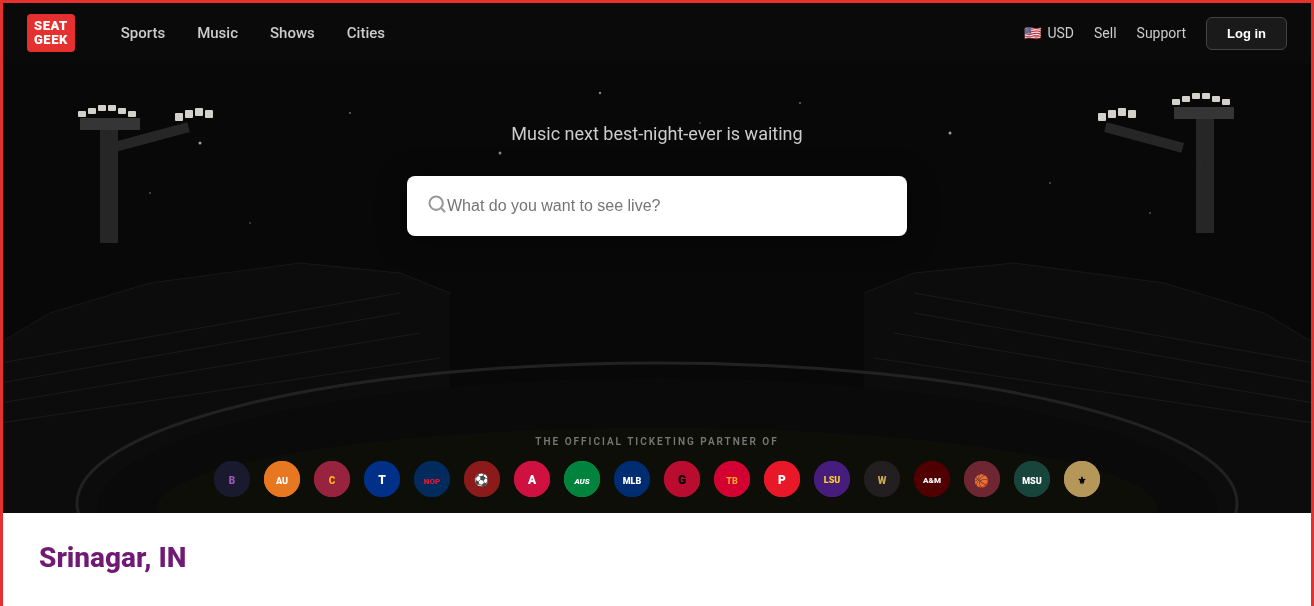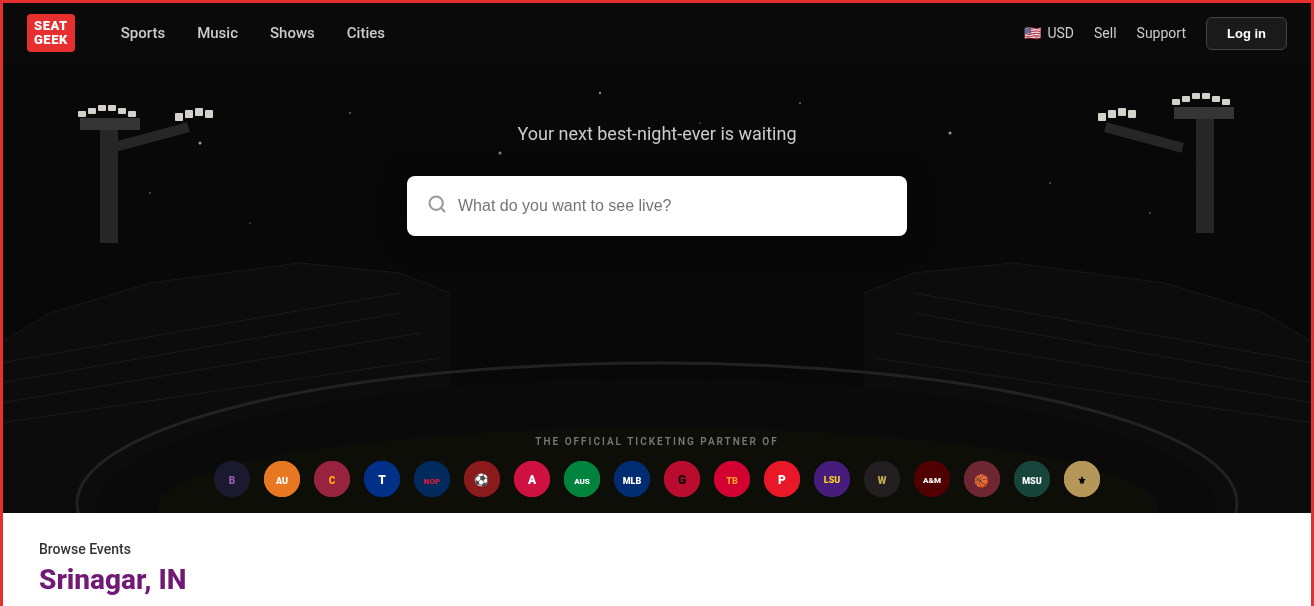--- a/index.html
+++ b/index.html
@@ -138,21 +138,21 @@
     }
 
     .search-bar {
       background: white;
       border-radius: 8px;
       width: 500px;
       height: 60px;
       display: flex;
       align-items: center;
       padding: 0 20px;
-      gap: 11px;
+      gap: 0;
       box-shadow: 0 4px 30px rgba(0,0,0,0.4);
     }
 
     .search-icon-svg {
       color: #999;
       font-size: 20px;
       flex-shrink: 0;
     }
 
     .search-input {
@@ -331,21 +331,21 @@
         </g>
 
         <ellipse cx="657" cy="440" rx="580" ry="140" fill="none" stroke="#222" stroke-width="3"></ellipse>
         <ellipse cx="657" cy="445" rx="560" ry="130" fill="#0a0a0a"></ellipse>
 
         <ellipse cx="657" cy="445" rx="500" ry="80" fill="#1a1a0a" opacity="0.3"></ellipse>
       </svg>
     </div>
 
     <div class="hero-content">
-      <p class="hero-subtitle">Your next best-night-ever is waiting</p>
+      <p class="hero-subtitle">Music next best-night-ever is waiting</p>
       <div class="search-bar-wrapper">
         <div class="search-bar">
           <span class="search-icon-svg">
             <svg width="20" height="20" viewBox="0 0 24 24" fill="none" stroke="#999" stroke-width="2.5" stroke-linecap="round" stroke-linejoin="round">
               <circle cx="11" cy="11" r="8"></circle>
               <line x1="21" y1="21" x2="16.65" y2="16.65"></line>
             </svg>
           </span>
           <input class="search-input" type="text" placeholder="What do you want to see live?" style="">
         </div>
@@ -398,21 +398,21 @@
             </svg>
         </div>
 
         <div class="team-logo" style="background:#ce1141;">
           <svg width="36" height="36" viewBox="0 0 36 36">
               <circle cx="18" cy="18" r="18" fill="#ce1141"></circle>
               <text x="18" y="23" text-anchor="middle" font-size="12" font-weight="900" fill="white">A</text>
             </svg>
         </div>
 
-        <div class="team-logo" style="background:#00b140;">
+        <div class="team-logo" style="background:#00b140;font-style:italic;">
           <svg width="36" height="36" viewBox="0 0 36 36">
               <circle cx="18" cy="18" r="18" fill="#00843d"></circle>
               <text x="18" y="23" text-anchor="middle" font-size="8" font-weight="900" fill="white">AUS</text>
             </svg>
         </div>
 
         <div class="team-logo" style="background:#002d72;">
           <svg width="36" height="36" viewBox="0 0 36 36">
               <circle cx="18" cy="18" r="18" fill="#002d72"></circle>
               <text x="18" y="23" text-anchor="middle" font-size="9" font-weight="900" fill="white">MLB</text>
@@ -479,18 +479,17 @@
           <svg width="36" height="36" viewBox="0 0 36 36">
               <circle cx="18" cy="18" r="18" fill="#b49759"></circle>
               <text x="18" y="23" text-anchor="middle" font-size="10" font-weight="900" fill="black">⚜</text>
             </svg>
         </div>
       </div>
     </div>
   </section>
 
   <div class="bottom-section">
-    <div class="browse-label">Browse Events</div>
     <div class="city-name">Srinagar, IN</div>
 
   </div>
 
 </div>
 
 </body></html>

